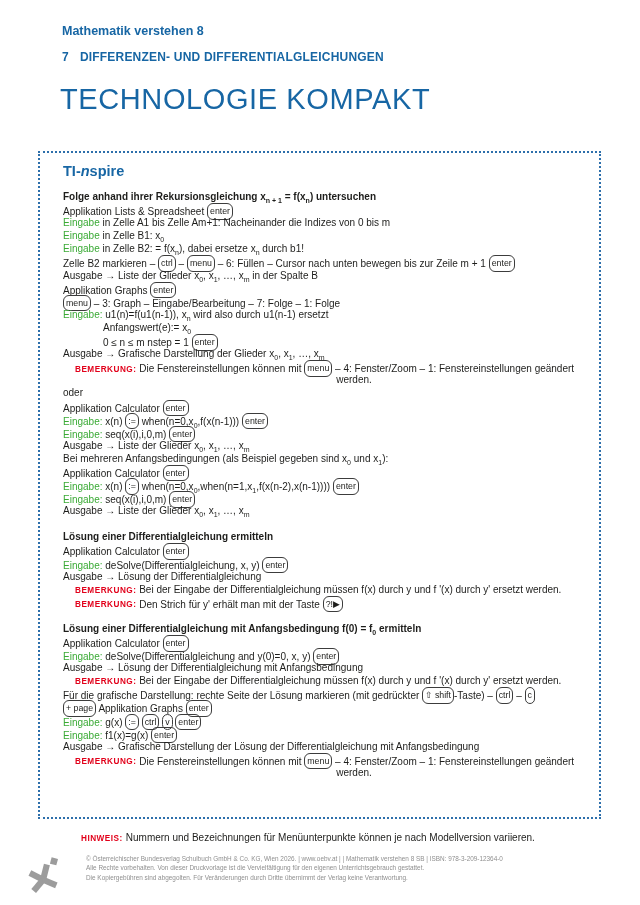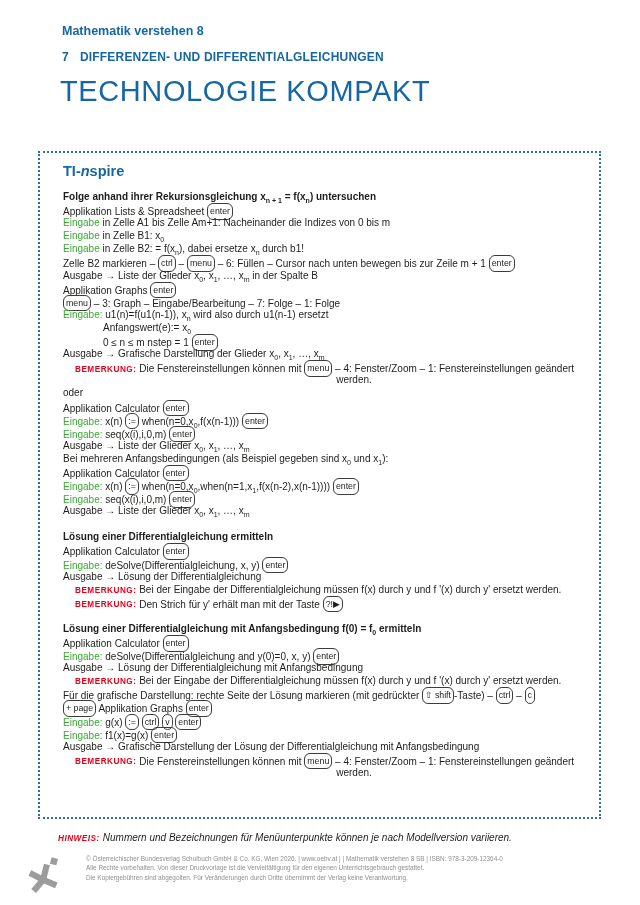--- a/index.html
+++ b/index.html
@@ -17,21 +17,21 @@
   .book-title{
     position:absolute;left:62px;top:24px;
     font-size:12.5px;font-weight:700;color:var(--blue);
   }
   .chapter{
     position:absolute;left:62px;top:50px;
     font-size:12px;font-weight:700;color:var(--blue);letter-spacing:.2px;
   }
   .chapter .chap-num{margin-right:11px;}
   .page-title{
-    position:absolute;left:60px;top:75px;margin:0;
+    position:absolute;left:60px;top:83px;margin:0;
     font-size:29px;font-weight:300;color:var(--blue);letter-spacing:.6px;
   }
   .tech-box{
     position:absolute;left:38px;top:151px;width:563px;height:668px;
     box-sizing:border-box;border:2px dotted #2d6fab;
     padding:9px 12px 0 23px;
   }
   .box-title{
     font-size:14.5px;font-weight:700;color:var(--blue);
     margin:1px 0 11px 0;
@@ -47,21 +47,21 @@
     display:inline-block;border:1px solid #3c3c3c;border-radius:6px;
     padding:2px 2px;font-size:8.8px;line-height:10.5px;vertical-align:.5px;
   }
   sub{font-size:7px;line-height:0;}
   sub.sg-b{font-weight:700;}
   .ind1{padding-left:40px;}
   .ind2{padding-left:58px;text-align:center;}
   .gap{}
   .gap2{margin-top:13px;}
   .hint{
-    position:absolute;left:46px;top:832px;font-size:10px;white-space:nowrap;font-style:italic;
+    position:absolute;left:69px;top:832px;font-size:10px;white-space:nowrap;
   }
   .hint .sg-r{margin-right:3px;}
   .page-footer{
     position:absolute;left:28px;top:854px;display:flex;align-items:flex-start;
   }
   .foot-icon{margin-top:2px;}
   .foot-lines{
     margin-left:24px;font-size:6.4px;line-height:9.4px;color:var(--gray);
     white-space:nowrap;
   }

